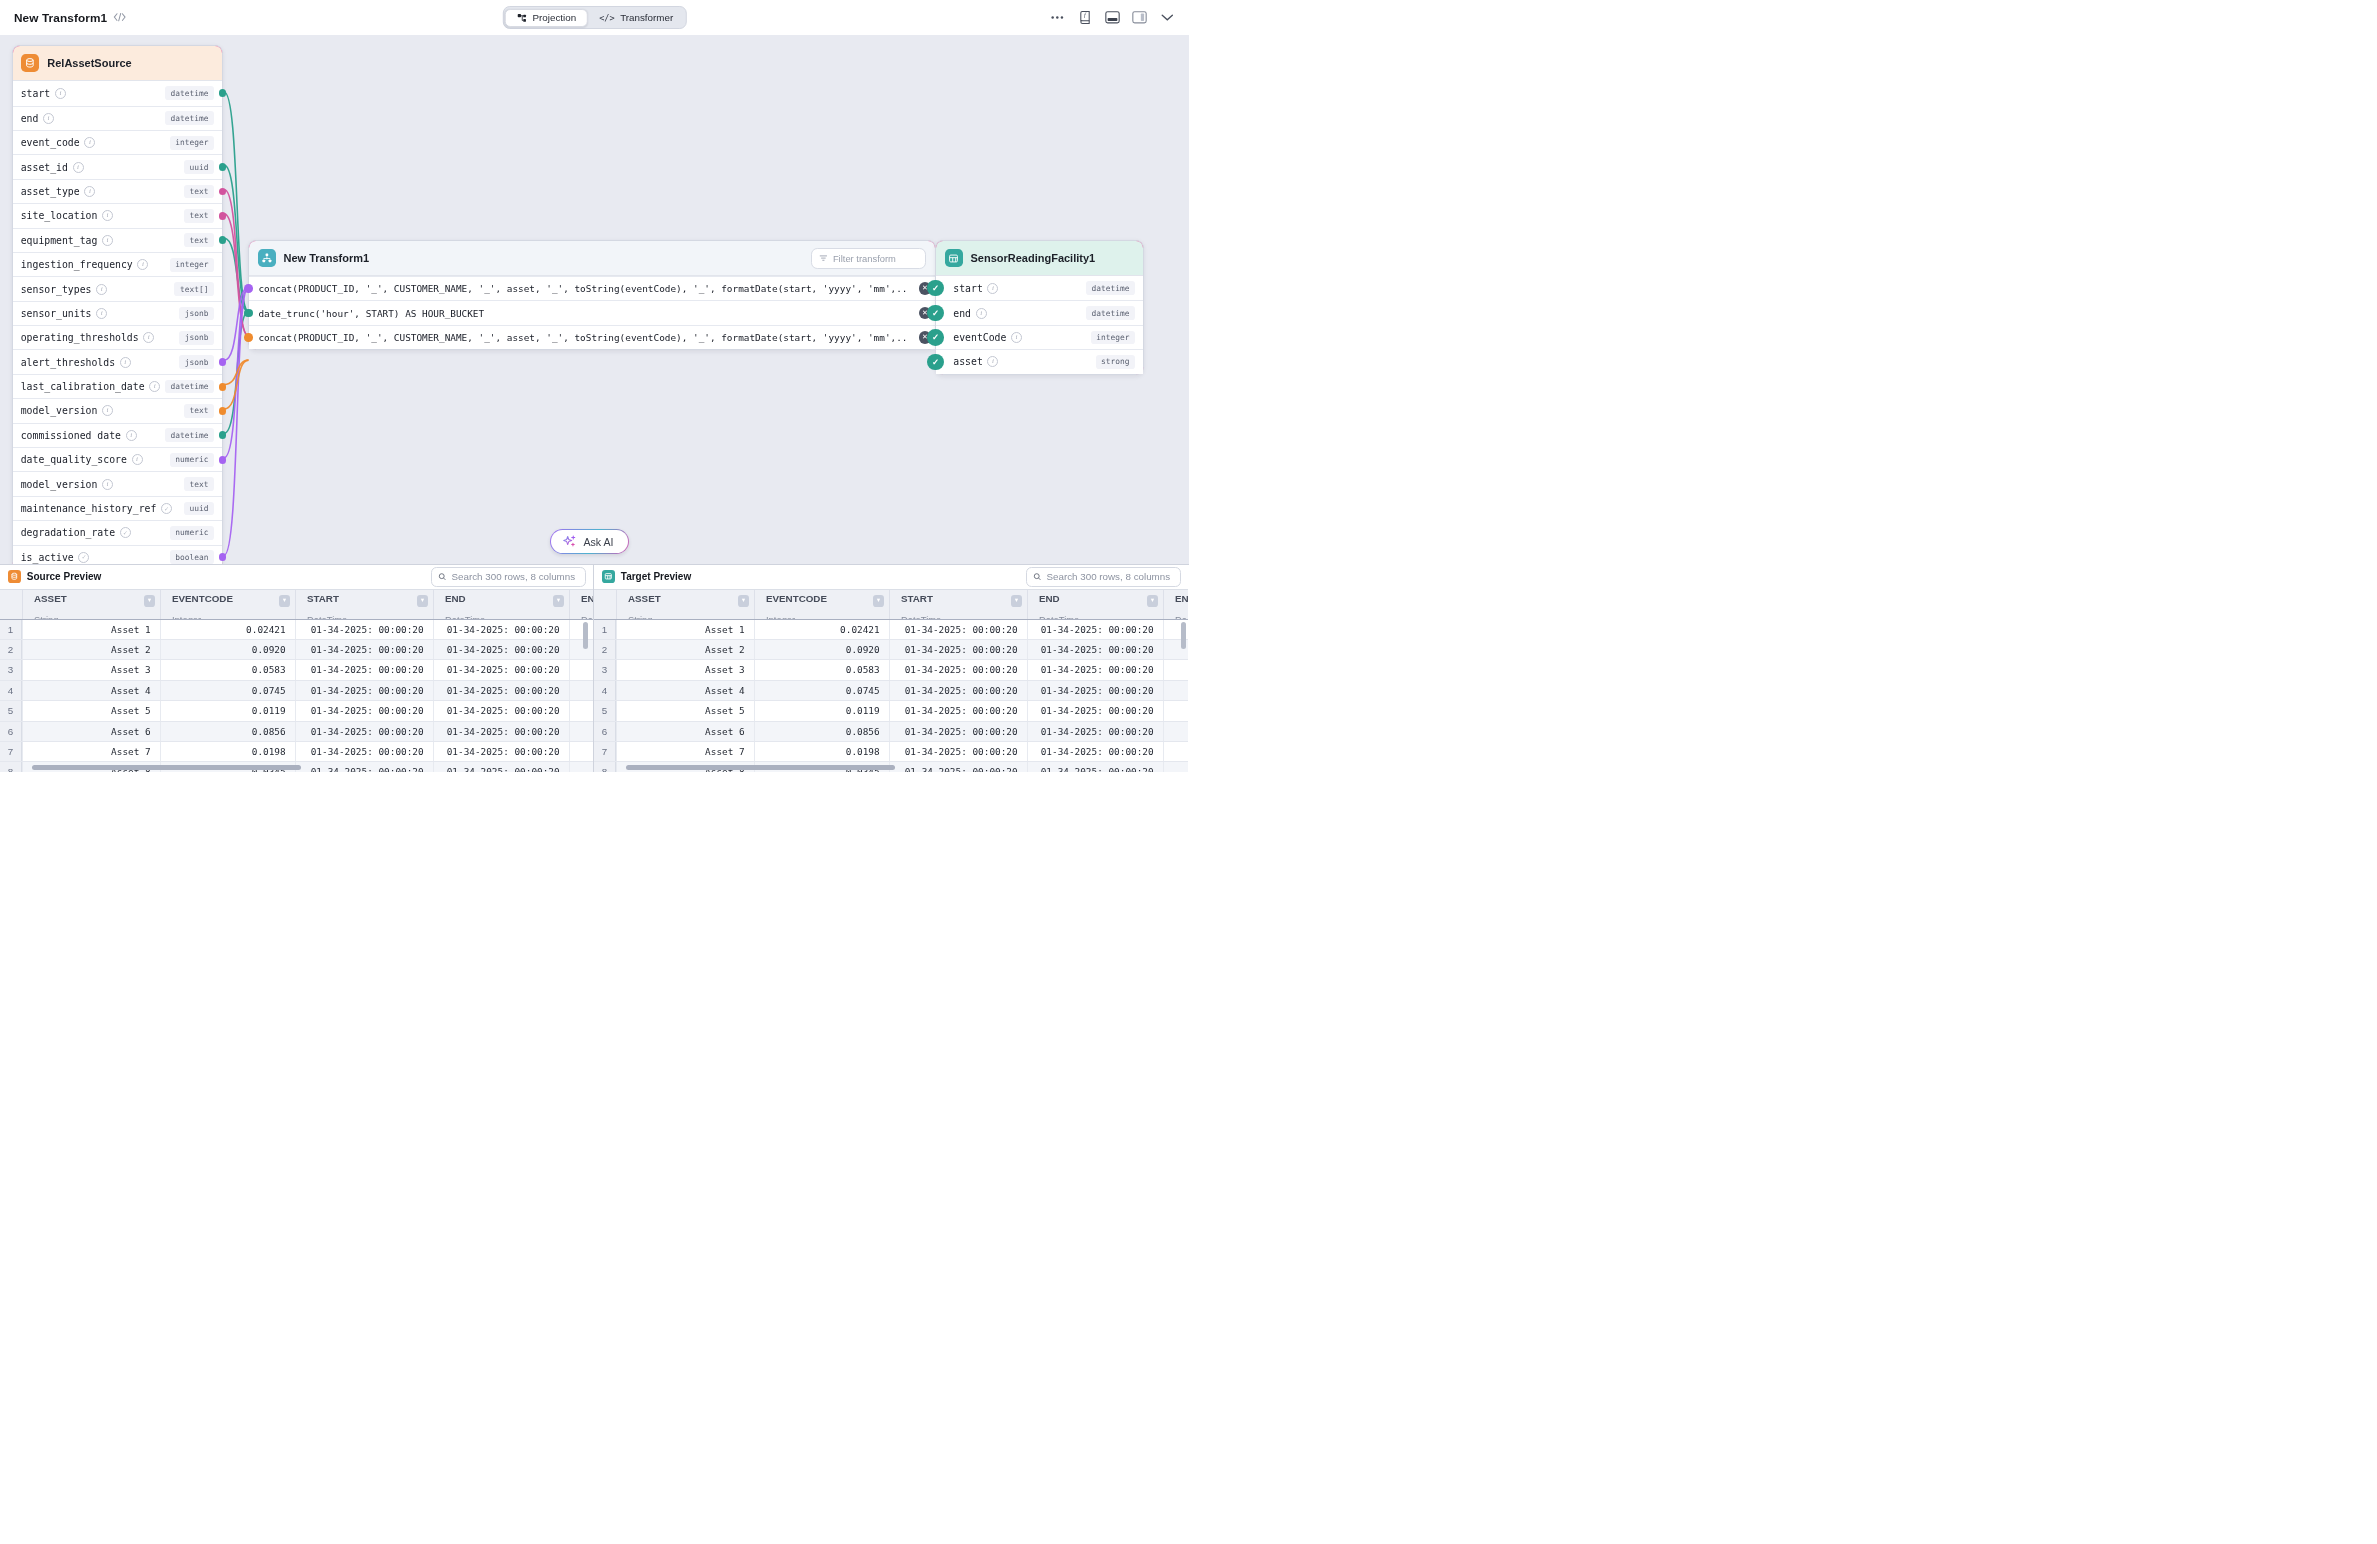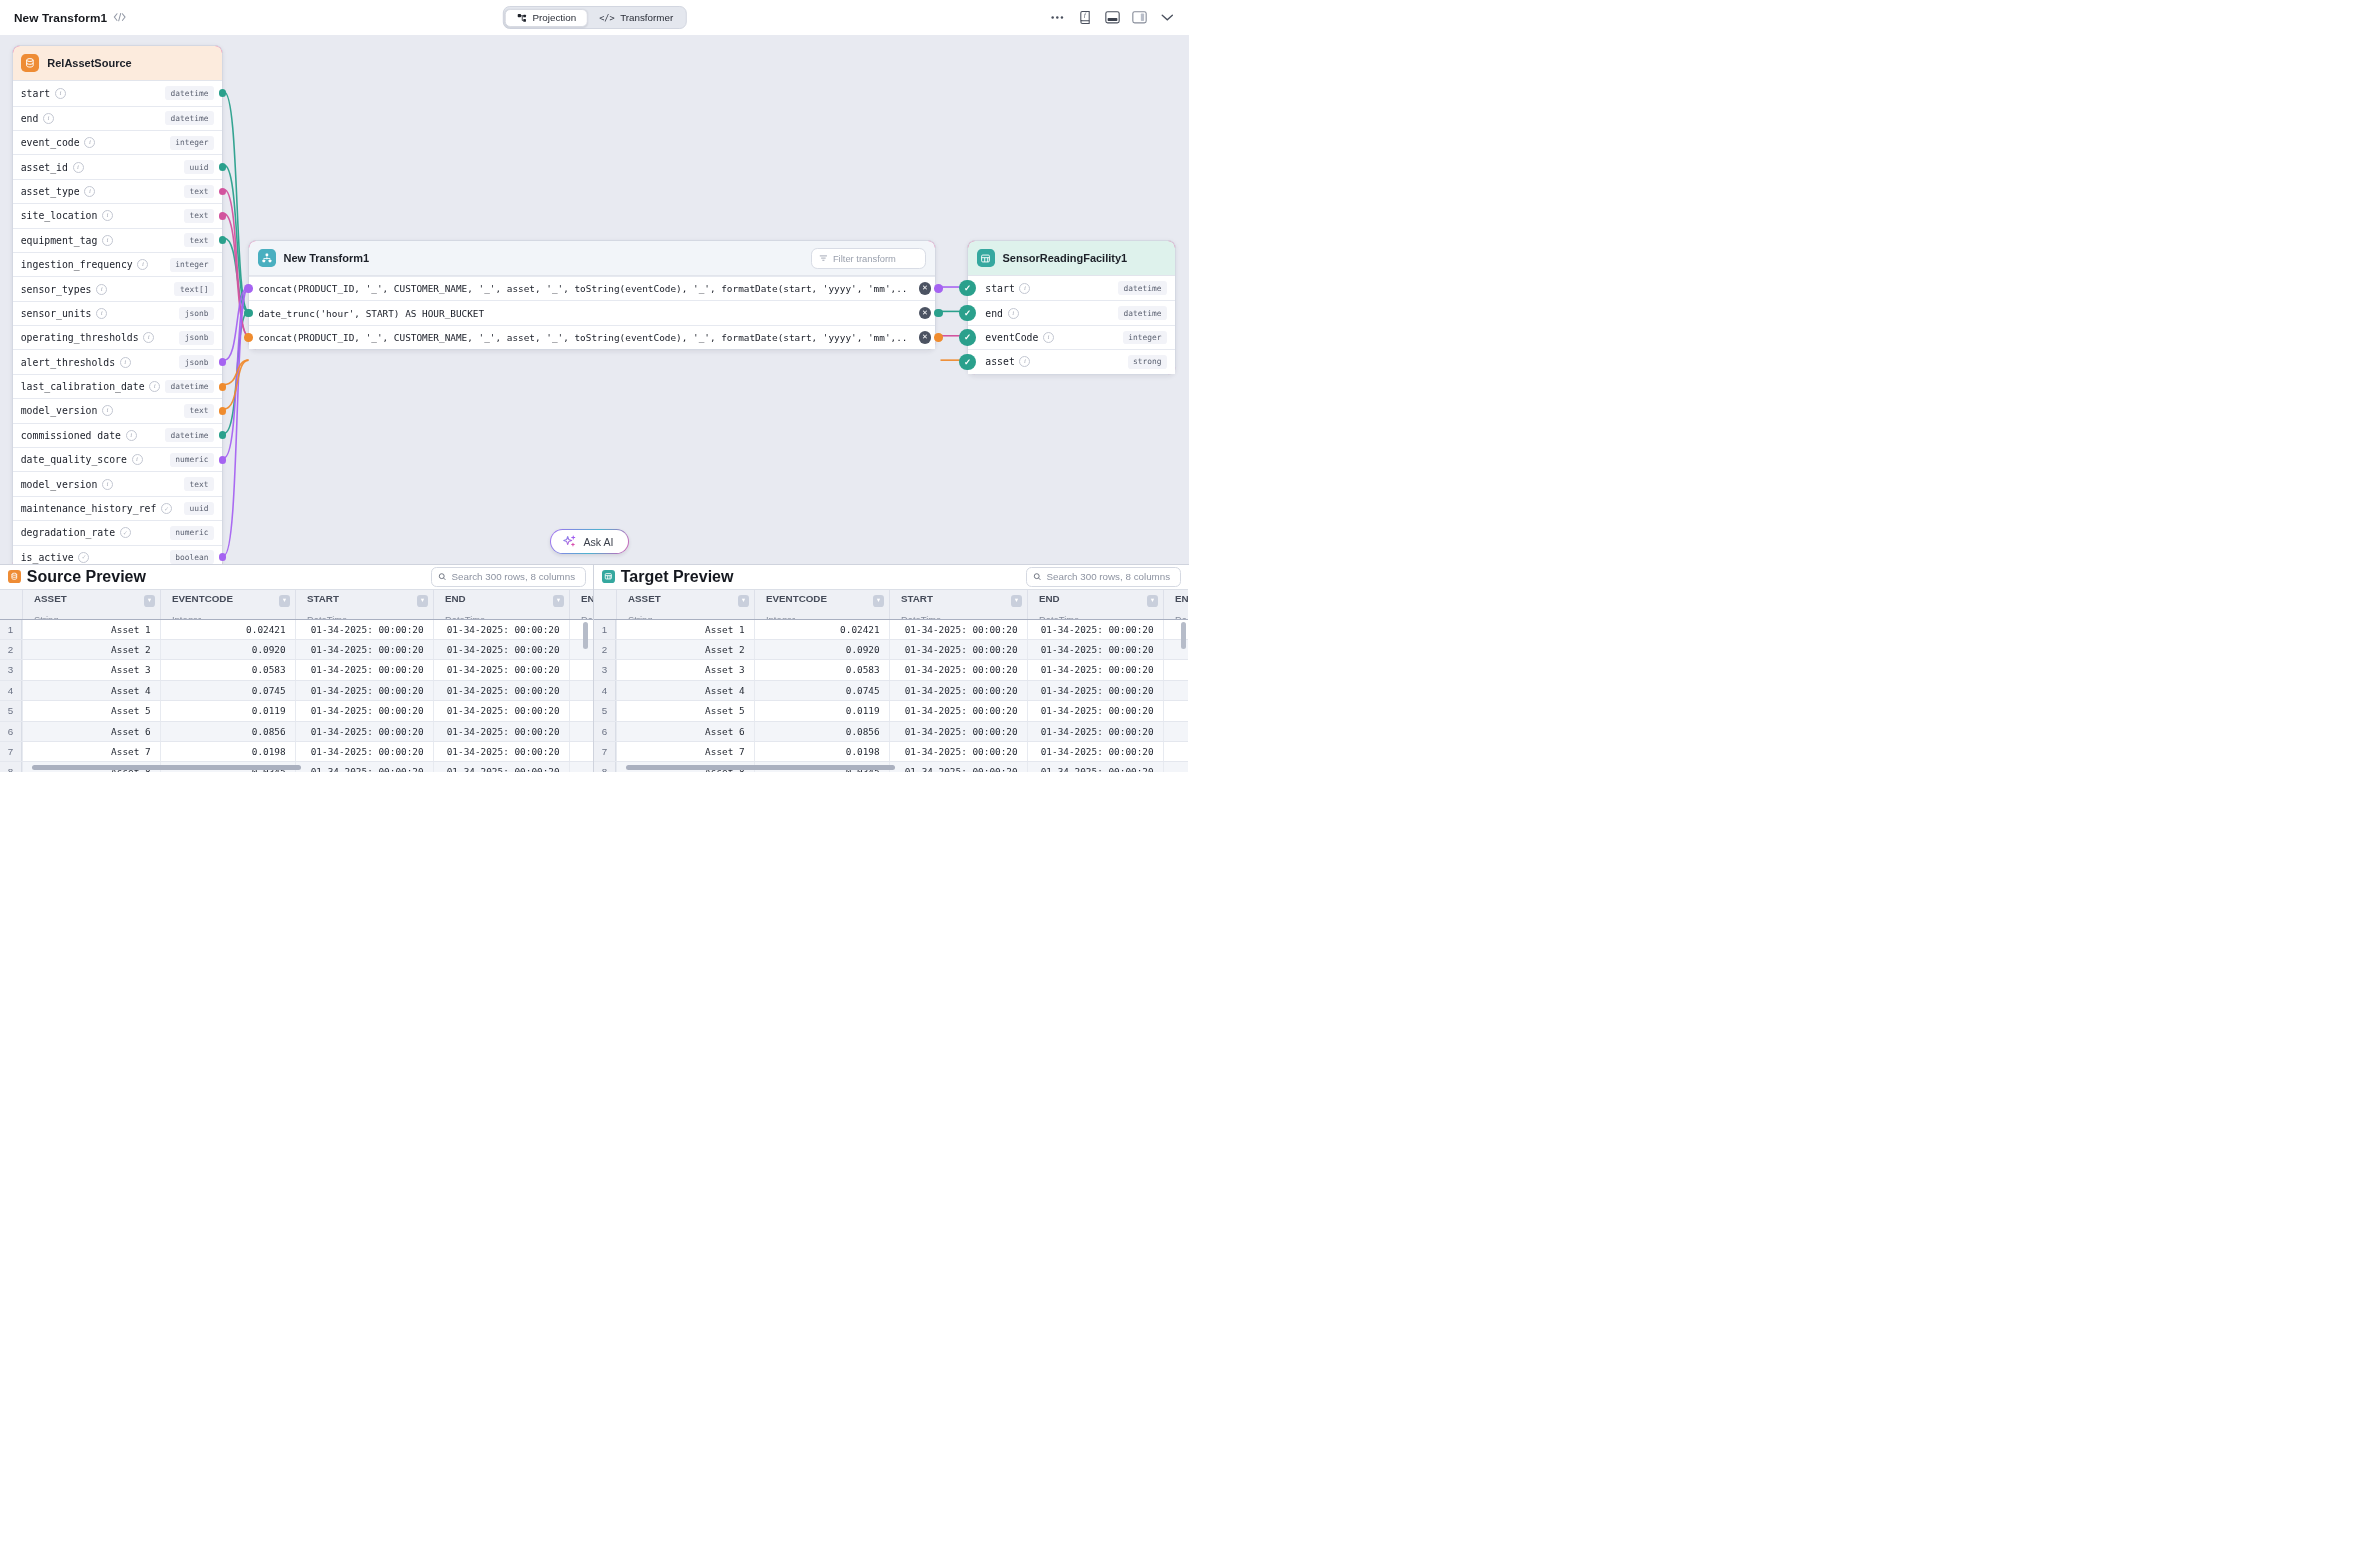--- a/index.html
+++ b/index.html
@@ -44,37 +44,37 @@
   .icon-cyan { background:#49afc0; }
   .filter-box { margin-left:auto; width:115px; height:21px; background:#fff; border:0.8px solid #d8dce5; border-radius:6.3px; display:flex; align-items:center; gap:4.7px; padding:0 7px; }
   .filter-box input { border:none; outline:none; width:100%; font-size:9.4px; color:#333; background:transparent; font-family:"Liberation Sans", sans-serif; }
   .filter-box input::placeholder { color:#9aa0ad; }
   .exprow { position:relative; height:24.4px; display:flex; align-items:center; border-top:0.8px solid #e6e9f0; background:#fff; padding:0 27px 0 9.4px; }
   .expr-text { font-family:"DejaVu Sans Mono", monospace; font-size:9.4px; color:#181c26; white-space:nowrap; overflow:hidden; }
   .expr-x { position:absolute; right:3.9px; top:50%; margin-top:-6.3px; width:12.6px; height:12.6px; border-radius:50%; background:#4c5362; color:#fff; font-size:7px; line-height:12.6px; text-align:center; cursor:pointer; font-family:"Liberation Sans", sans-serif; }
   .in-dot { position:absolute; left:-4.7px; top:50%; width:8.6px; height:8.6px; margin-top:-4.3px; border-radius:50%; z-index:5; }
   .out-dot { position:absolute; right:-7.9px; top:50%; width:8.6px; height:8.6px; margin-top:-4.3px; border-radius:50%; z-index:5; }
 
-  .tg-panel { left:967px; top:205px; width:209px; }
+  .tg-panel { left:935px; top:205px; width:209px; }
   .tg-panel .panel-header { background:#def2ec; }
   .icon-teal { background:#35a89f; }
   .tg-row { padding-left:17.3px; }
   .check-port { position:absolute; left:-8.6px; top:50%; margin-top:-8.3px; width:16.5px; height:16.5px; border-radius:50%; background:#2aa08c; color:#fff; display:flex; align-items:center; justify-content:center; font-size:8.6px; font-weight:700; z-index:6; font-family:"Liberation Sans", sans-serif; }
 
   .askai { position:absolute; left:550px; top:494px; height:25px; padding:1.2px; border-radius:13.4px; background:linear-gradient(115deg,#a66df2,#4db3cf 55%,#d45fb8); box-shadow:0 1.6px 3.9px rgba(30,35,60,.12); cursor:pointer; }
   .askai-inner { height:100%; background:#fff; border-radius:11.8px; display:flex; align-items:center; gap:6.3px; padding:0 14px 0 11px; }
   .askai-label { font-size:10.6px; color:#3a3f4a; }
 
   
   .previews { position:absolute; top:564px; left:0; right:0; bottom:0; display:flex; background:#fff; border-top:0.8px solid #cfd3dd; }
   .pane { position:relative; width:594px; overflow:hidden; }
   .pane.src { border-right:0.8px solid #cfd3dd; }
   .pane-bar { height:23.6px; display:flex; align-items:center; gap:5.5px; padding:0 7px 0 7.9px; }
   .pane-icon { width:13.4px; height:13.4px; border-radius:3.1px; display:flex; align-items:center; justify-content:center; flex:0 0 auto; }
-  .pane-title { font-size:16px; font-weight:700; color:#15181f; }
+  .pane-title { font-size:10px; font-weight:700; color:#15181f; }
   .searchbox { margin-left:auto; width:155px; height:19.7px; border:0.8px solid #d5d9e2; border-radius:5.5px; display:flex; align-items:center; gap:4.7px; padding:0 6.3px; background:#fff; }
   .searchbox input { border:none; outline:none; width:100%; font-size:9.8px; color:#333; font-family:"Liberation Sans", sans-serif; background:transparent; }
   .searchbox input::placeholder { color:#8d93a1; }
 
   .grid-head { display:grid; grid-template-columns:22px 138px 135px 138px 136px 1fr; height:31px; background:#eef0f5; border-top:0.8px solid #dbdfe7; border-bottom:1.6px solid #a9b0c1; }
   .gh-cell { position:relative; padding:3.1px 20.4px 0 11px; border-left:0.8px solid #dde0e9; overflow:hidden; }
   .gh-cell:first-child { border-left:none; }
   .gh-name { font-size:9.8px; font-weight:700; color:#454b59; white-space:nowrap; }
   .gh-type { font-size:9.4px; color:#878d9c; margin-top:10px; white-space:nowrap; }
   .gh-btn { position:absolute; right:4.7px; top:5.5px; width:11.8px; height:11.8px; background:#c9cfdc; border-radius:3.1px; color:#fff; font-size:5.5px; line-height:11.8px; text-align:center; cursor:pointer; }

